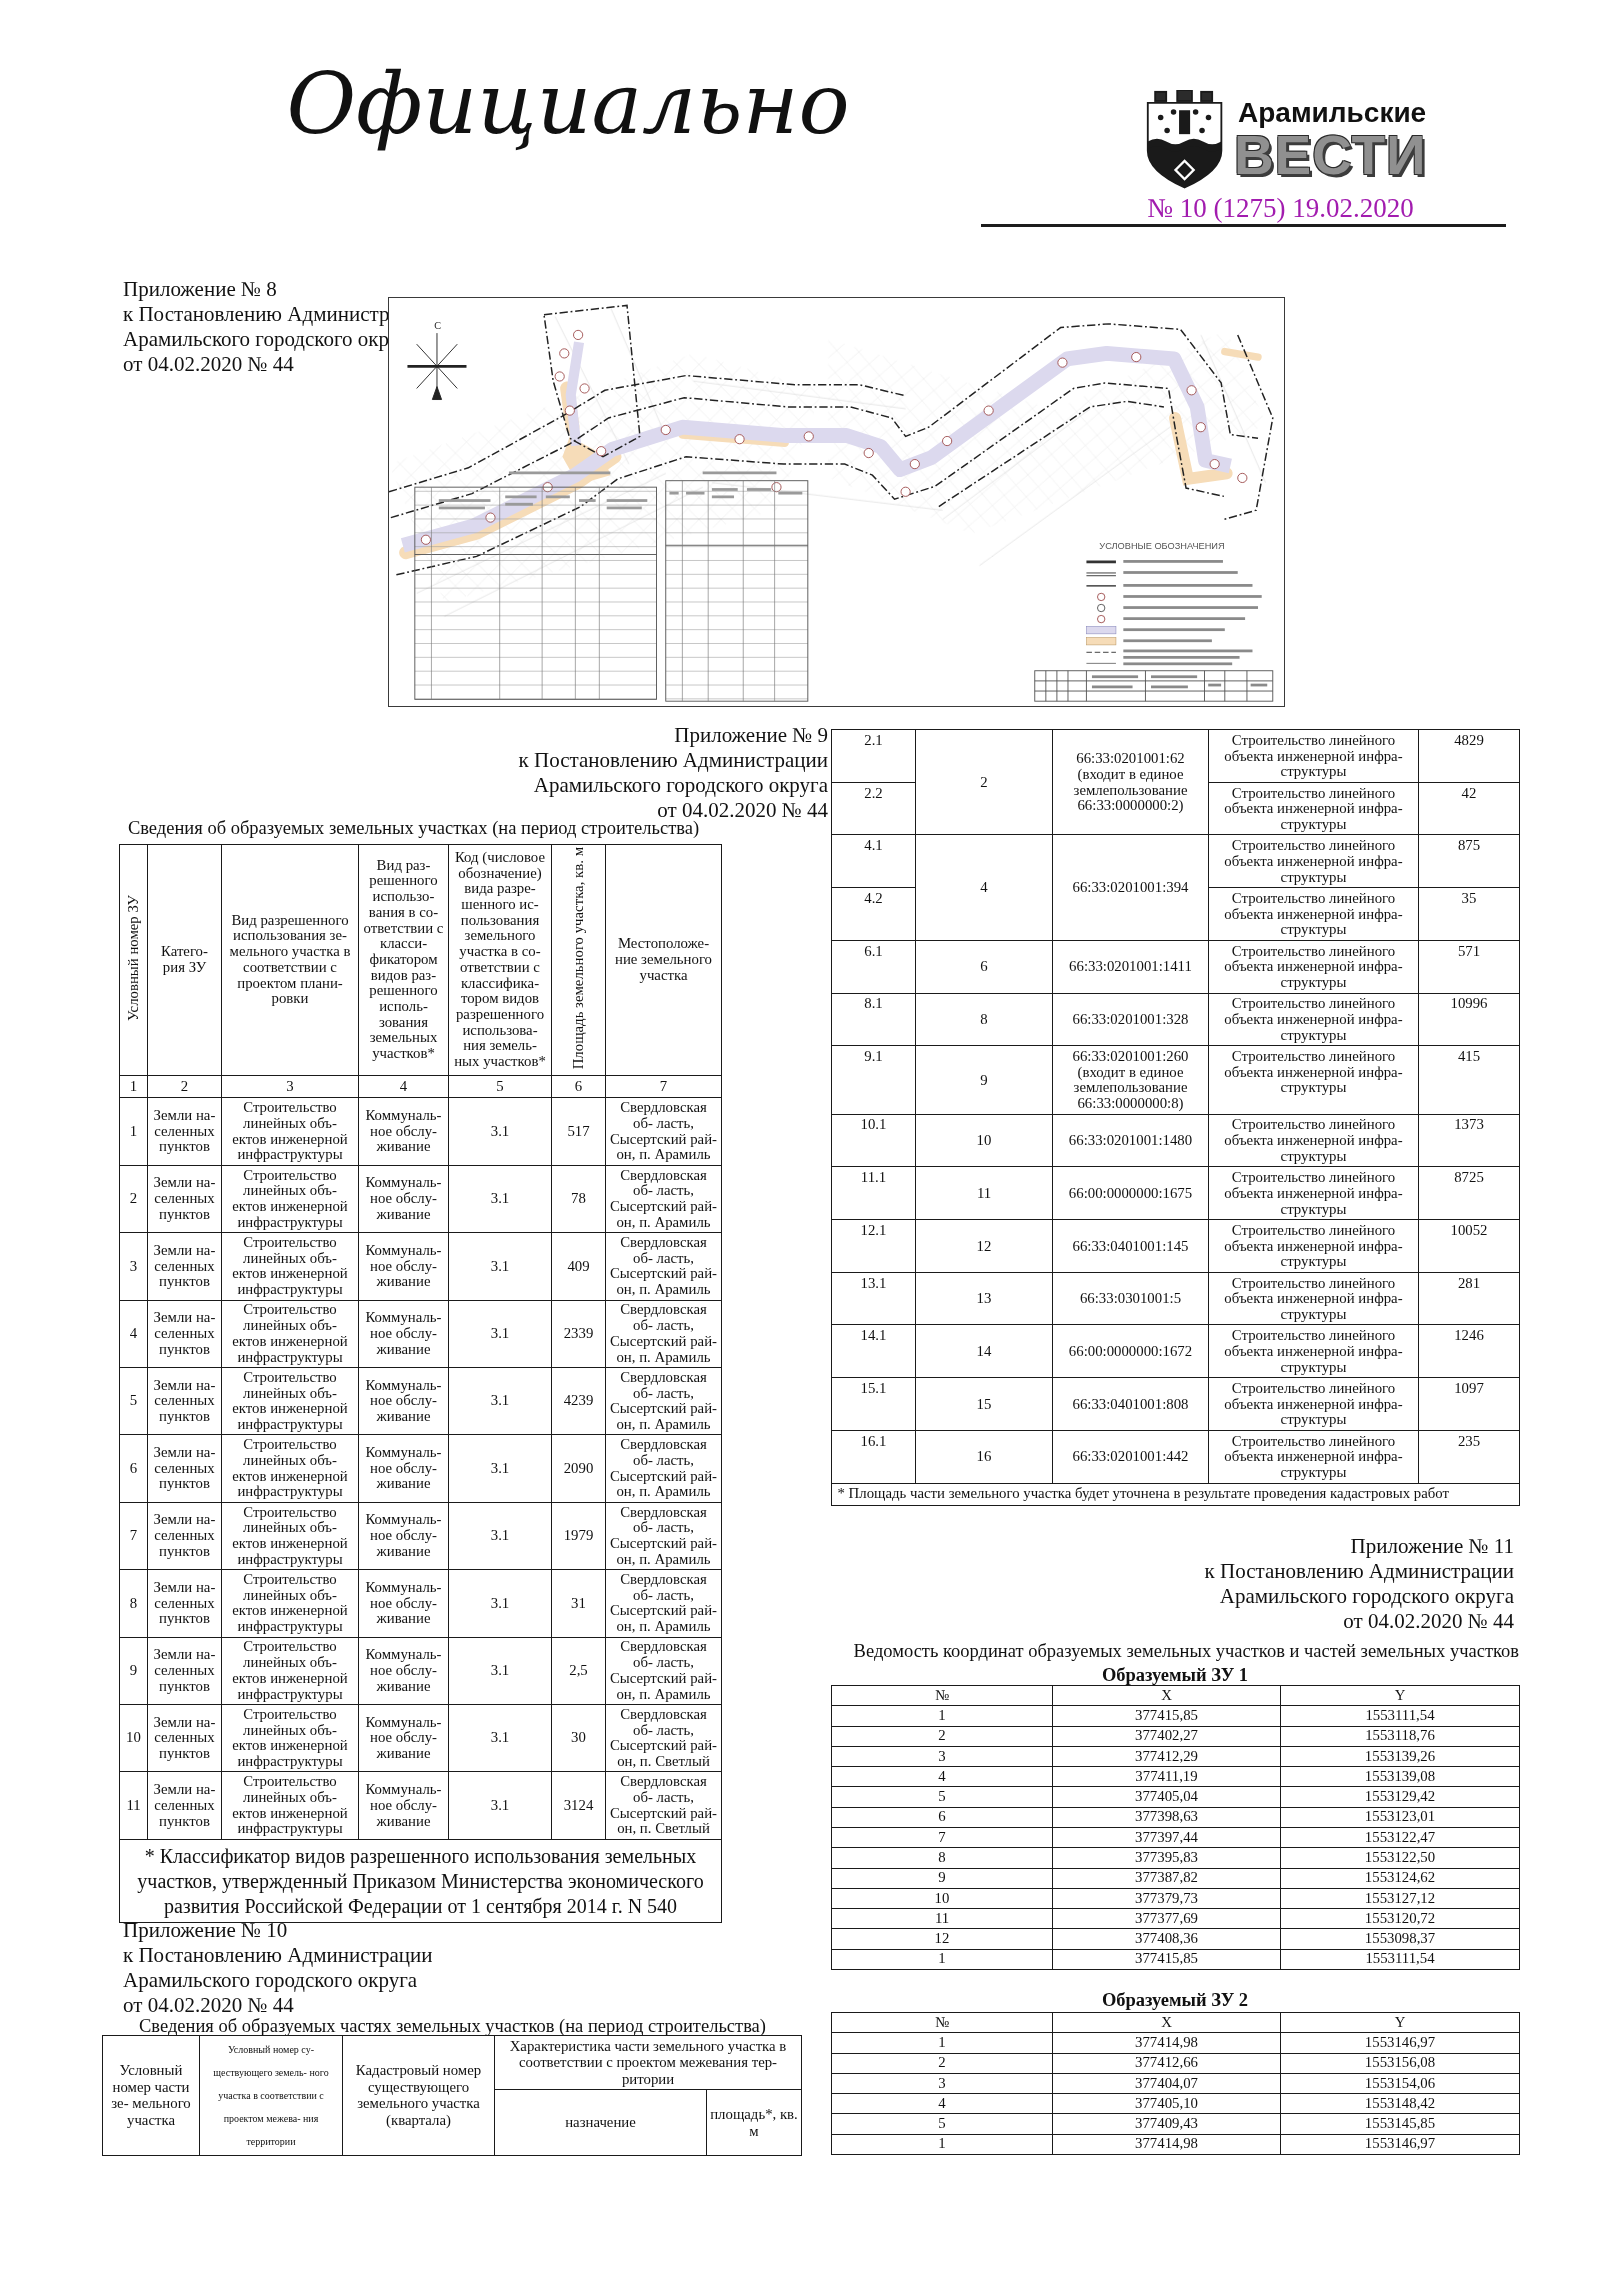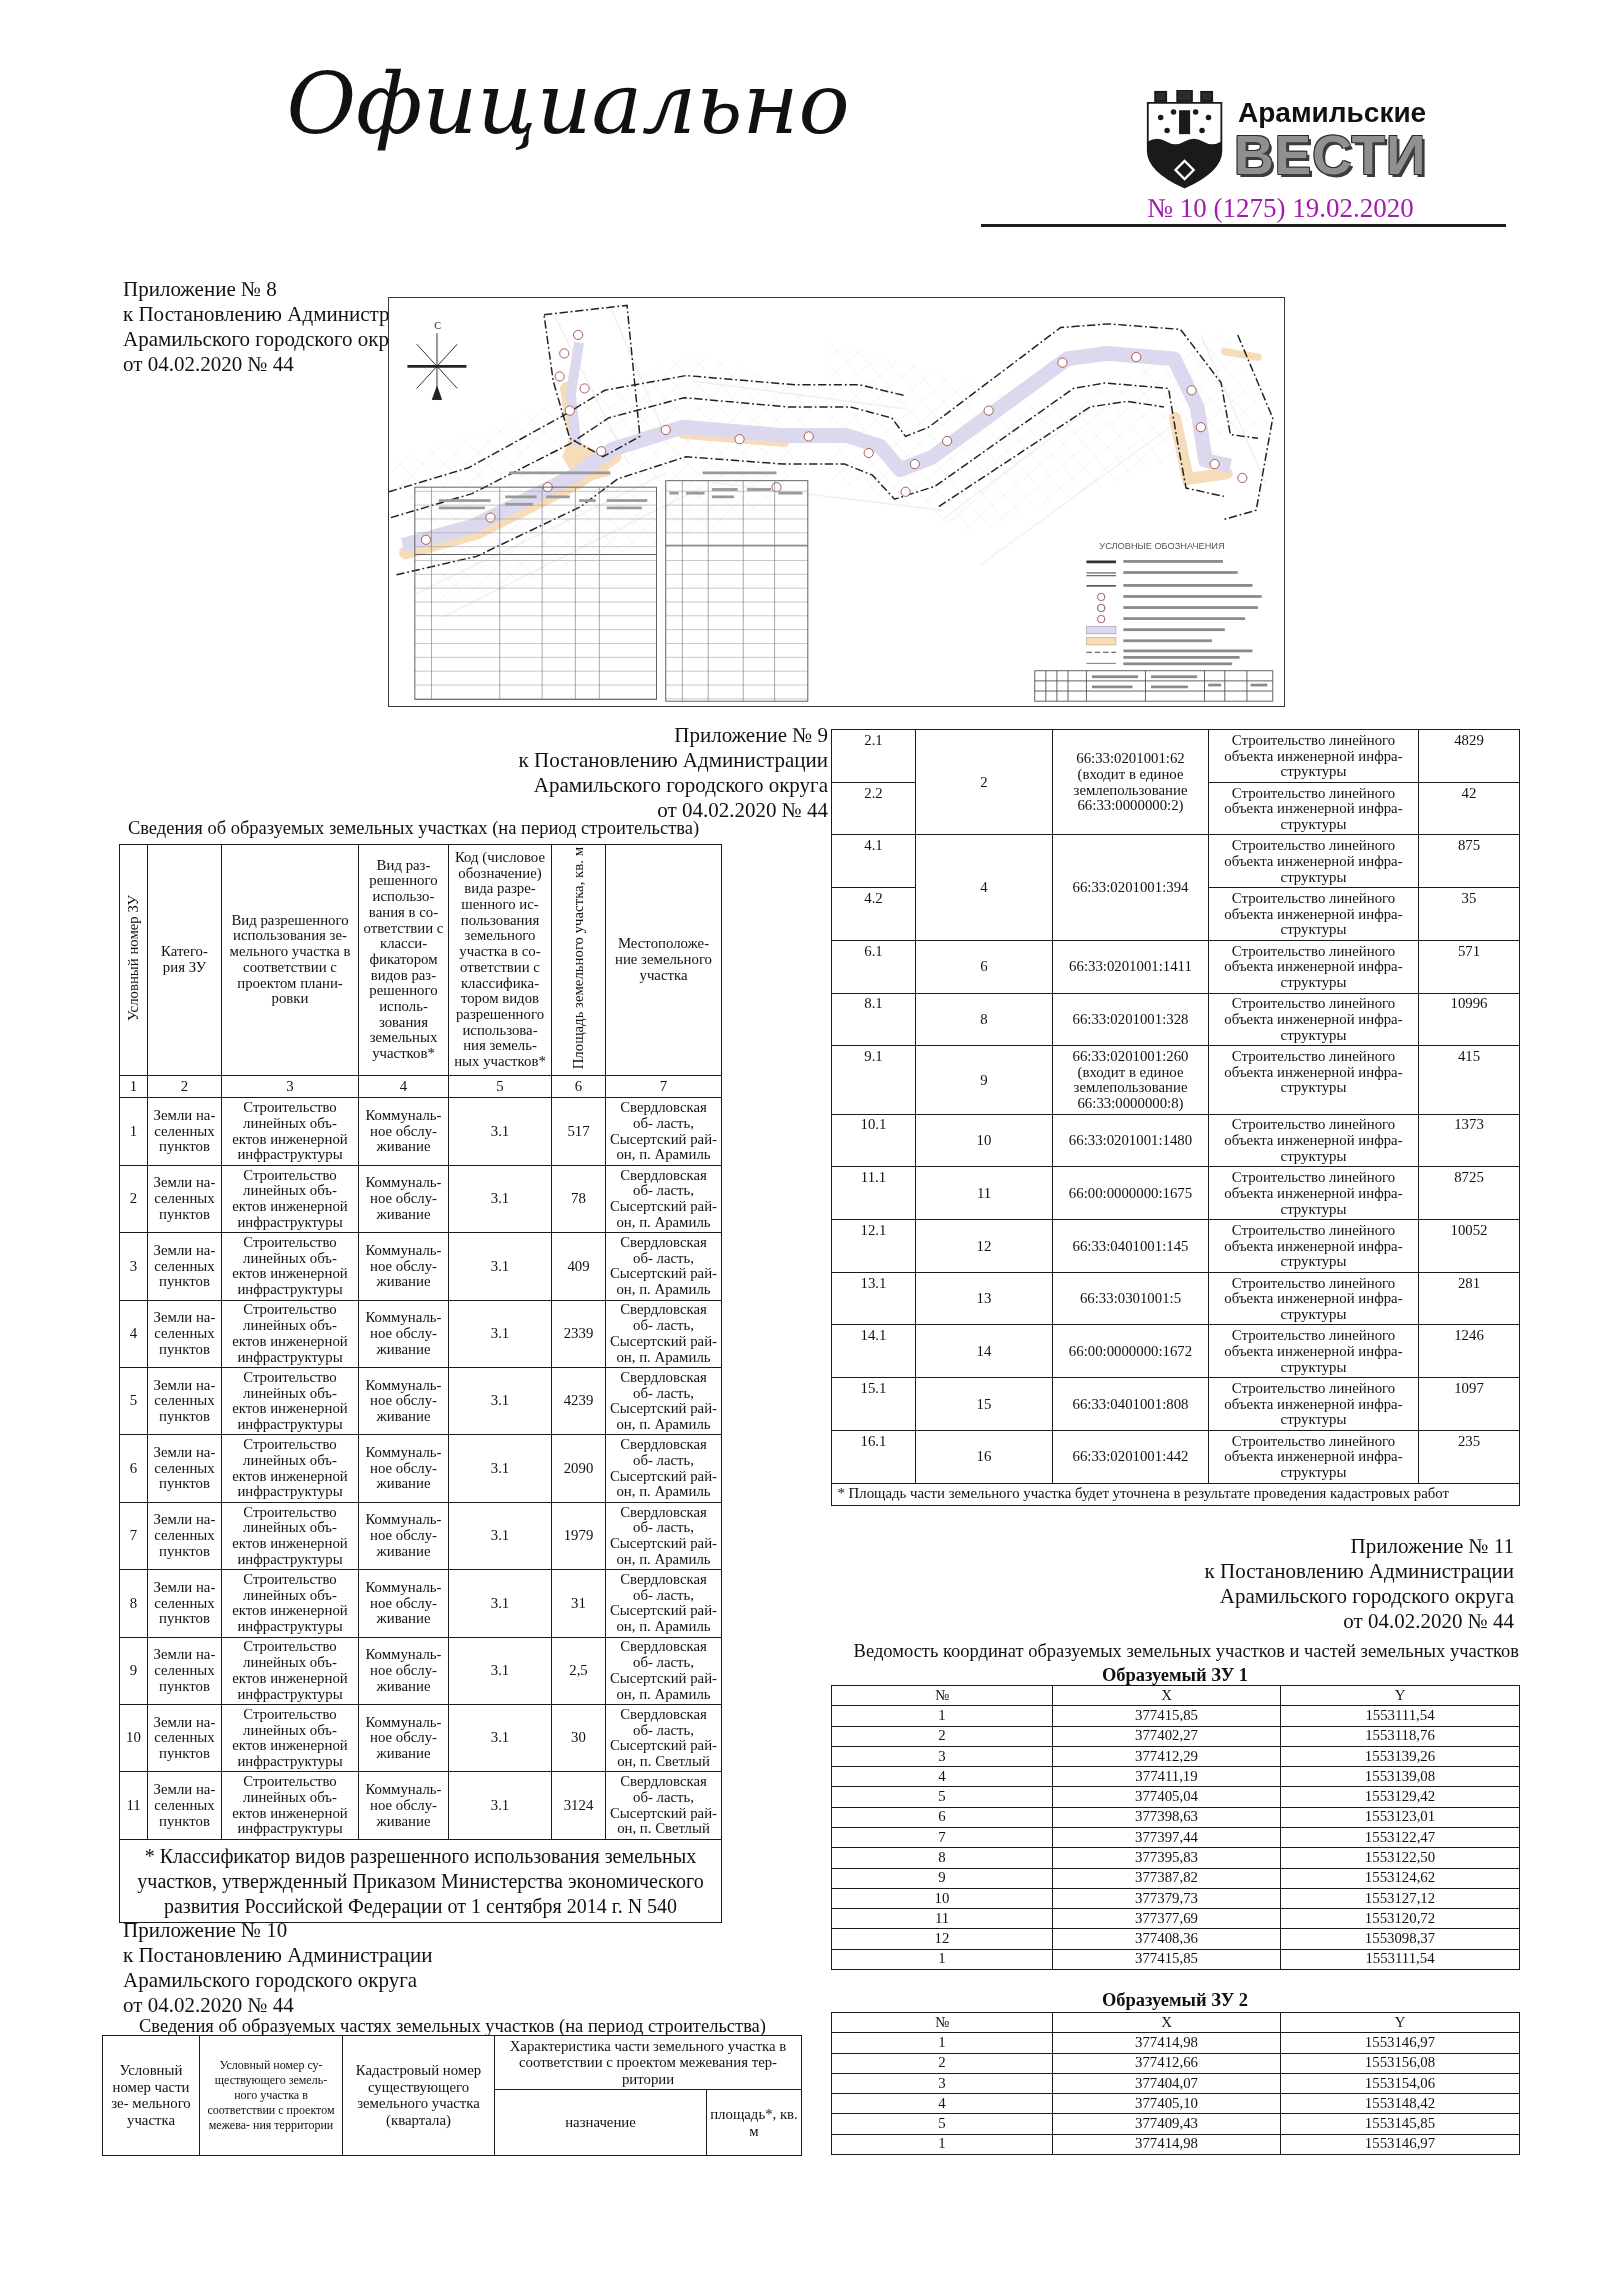--- a/index.html
+++ b/index.html
@@ -43,21 +43,21 @@
   #table1{left:119px;top:844px;width:603px;}
   #table1 td{font-size:14.8px;}
   #table1 .num-row td{height:20px;padding:0.9px;}
   #table1 tfoot td{font-size:20px;line-height:25px;padding:3.7px 7.4px;}
   #parts-table{left:831px;top:729px;width:688px;}
   #parts-table td{vertical-align:top;padding-top:2.8px;}
   #parts-table td.mid{vertical-align:middle;}
   #parts-table tfoot td{text-align:left;font-size:14.8px;padding:2.8px 5.5px;vertical-align:middle;}
   #table2{left:102px;top:2035px;width:700px;}
   #table2 td{font-size:14.8px;line-height:16.6px;}
-  #table2 td.small{font-size:12px;line-height:15px;}
+  #table2 td.small{font-size:10px;line-height:23px;}
   .coords{width:688px;}
   .coords td{height:17.5px;padding:0.9px 3.7px;font-size:14.8px;line-height:15.7px;}
   #zu1-table{left:831px;top:1685px;}
   #zu2-table{left:831px;top:2012px;}
   
   #map-panel{left:388px;top:297px;width:895px;height:408px;border:0.9px solid #3a3a3a;background:#fff;}
 </style>
 </head>
 <body>
 

